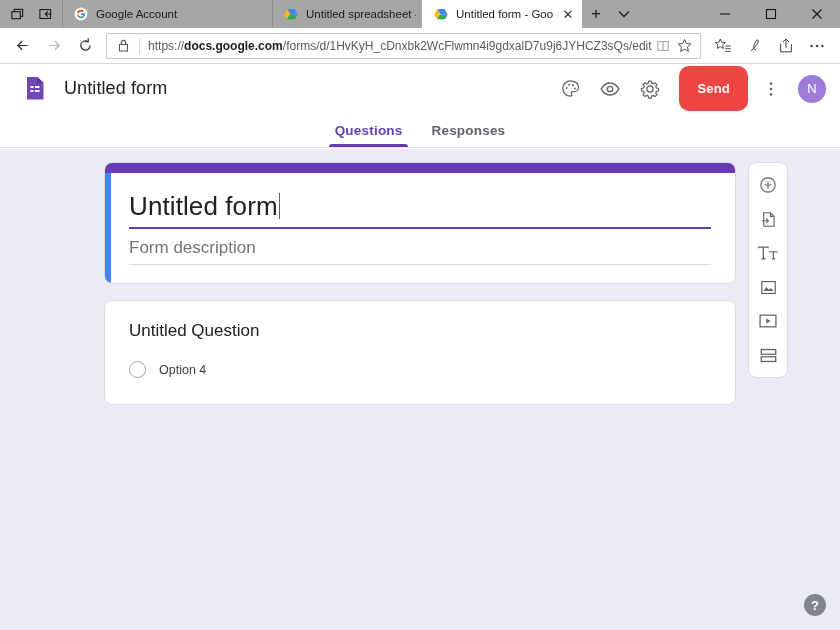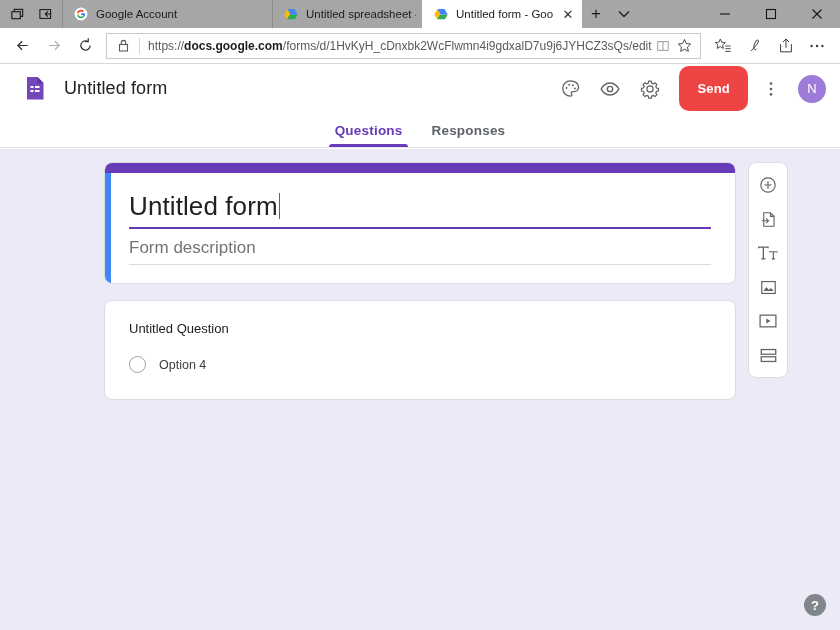--- a/index.html
+++ b/index.html
@@ -126,21 +126,21 @@
     font-size: 26px; color:#202124; letter-spacing:.1px; display:inline-block;
   }
   .caret {
     display:inline-block; width:1px; height:26px; background:#5f6368; vertical-align:-4px;
     margin-left: 1px;
   }
   .t-desc-wrap { border-bottom: 1px solid #dadce0; padding: 9px 0 6px 0; }
   .t-desc { font-size: 17px; color: #70757a; }
 
   .q-card { margin-top: 16px; padding: 20px 24px 26px 24px; }
-  .q-title { font-size: 13px; color: #202124; }
+  .q-title { font-size: 17px; color: #202124; }
   .q-opts { margin-top: 20px; display:flex; align-items:center; gap: 13px; }
   .radio {
     width: 17px; height:17px; border-radius:50%; border: 1.6px solid #9aa0a6;
     flex: 0 0 17px;
   }
   .opt-label { font-size: 12.5px; color: #3c4043; }
 
   
   .sidetools {
     position:absolute; left: 748px; top: 13px; width: 40px;

